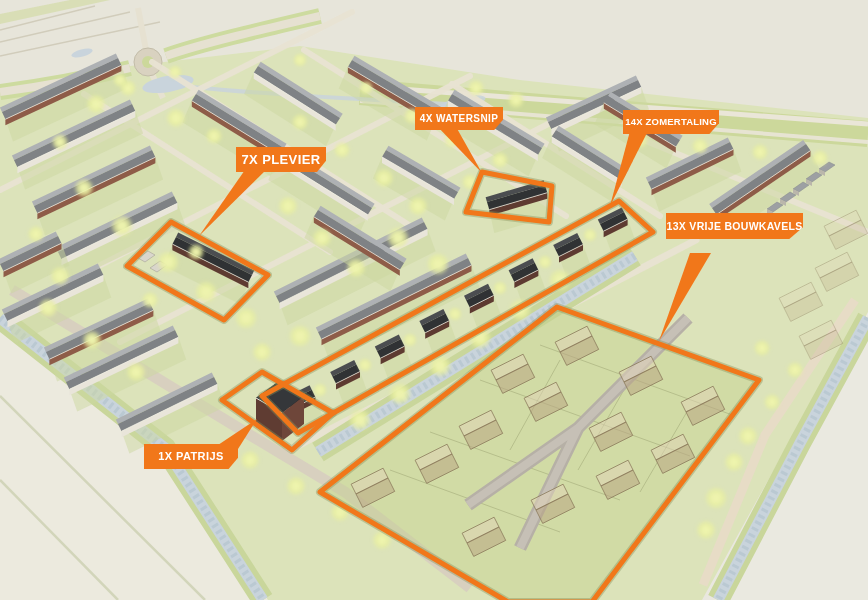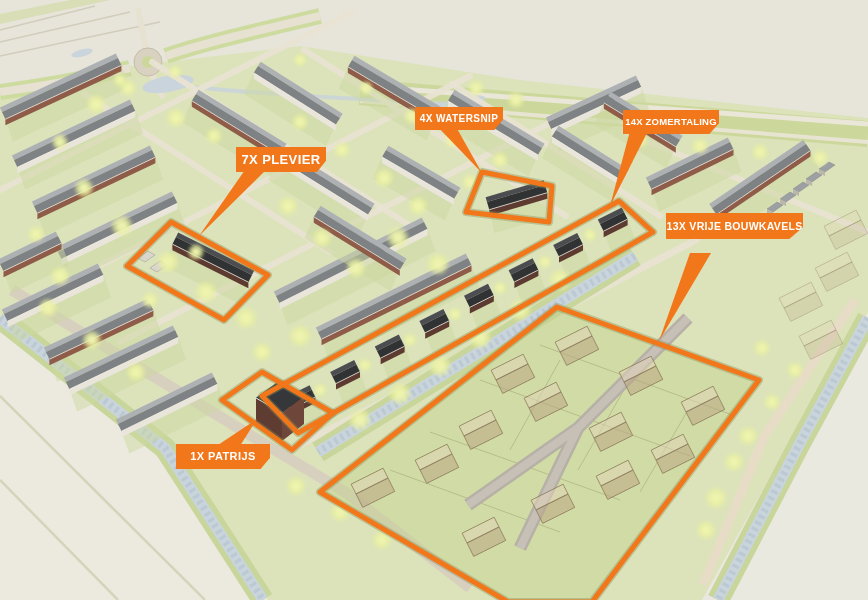--- a/index.html
+++ b/index.html
@@ -469,14 +469,14 @@
       <polygon fill="#f1771a" points="436.0,125.0 455.0,125.0 482.0,173.0"></polygon>
       <polygon fill="#f1771a" points="630.0,131.0 648.0,131.0 610.0,206.0"></polygon>
       <polygon fill="#f1771a" points="690.0,253.0 711.0,253.0 659.0,341.0"></polygon>
       <polygon fill="#f1771a" points="212.0,449.0 238.0,449.0 257.0,419.0"></polygon>
     </svg>
 
   <div class="callout" style="left:236px;top:147px;width:90px;height:25px;font-size:13px;">7X PLEVIER</div>
   <div class="callout" style="left:415px;top:107px;width:88px;height:23px;font-size:10px;text-align:right;">4x WATERSNIP</div>
   <div class="callout" style="left:623px;top:110px;width:96px;height:24px;font-size:9.5px;letter-spacing:.2px;">14X ZOMERTALING</div>
   <div class="callout" style="left:666px;top:213px;width:137px;height:26px;font-size:10.5px;letter-spacing:.3px;">13X VRIJE BOUWKAVELS</div>
-  <div class="callout" style="left:144px;top:444px;width:94px;height:25px;font-size:11px;margin-left:32px;">1X PATRIJS</div>
+  <div class="callout" style="left:144px;top:444px;width:94px;height:25px;font-size:11px;">1X PATRIJS</div>
 </div>
 
 </body></html>

